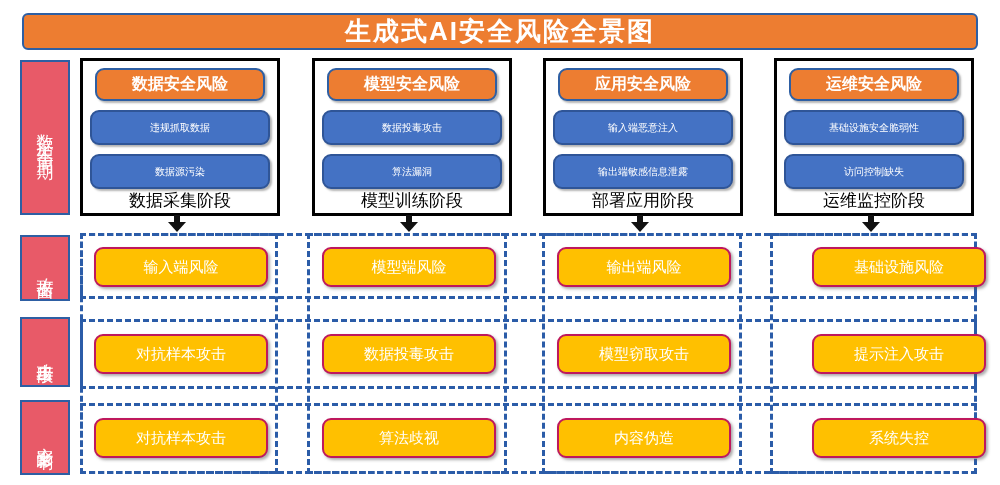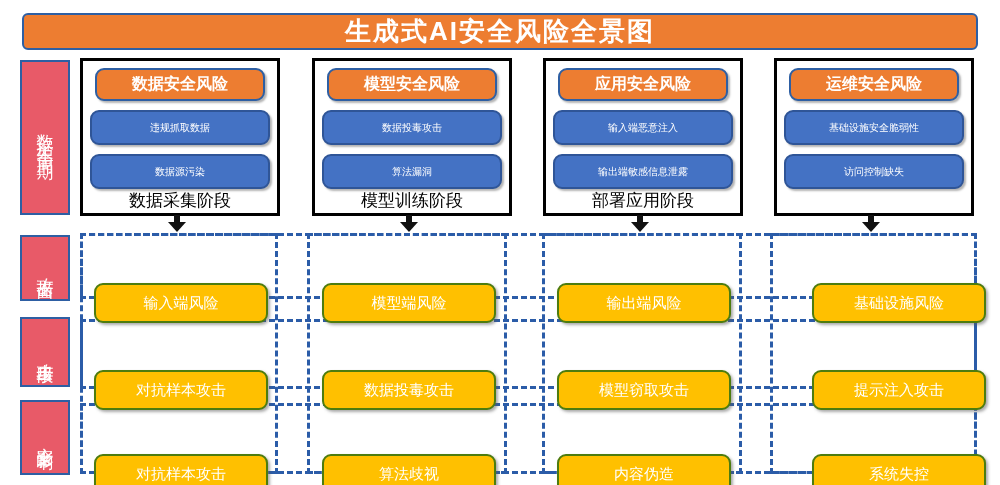--- a/index.html
+++ b/index.html
@@ -48,22 +48,22 @@
   .band-2{top:86px;height:64px;}
   .band-3{top:170px;height:65px;}
   .lane{position:absolute;top:0;height:235px;border:3px dashed #2B5CA8;}
   .lane-1{left:0;width:192px;}
   .lane-2{left:227px;width:194px;}
   .lane-3{left:462px;width:194px;}
   .lane-4{left:690px;width:201px;}
 
   
   .ybox{position:absolute;width:170px;height:36px;background:#FFC000;
-    border:2px solid #4d7c0f;border-radius:9px;display:flex;align-items:center;justify-content:center;
-    color:#ffffff;font-size:15px;box-shadow:2px 2px 3px rgba(90,90,90,.5);margin-top:36px;}
+    border:2px solid #be185d;border-radius:9px;display:flex;align-items:center;justify-content:center;
+    color:#ffffff;font-size:15px;box-shadow:2px 2px 3px rgba(90,90,90,.5);}
   .yc-0{left:14px;}.yc-1{left:242px;}.yc-2{left:477px;}.yc-3{left:732px;}
   .yr-0{top:14px;}.yr-1{top:101px;}.yr-2{top:185px;}
 </style>
 </head>
 <body>
 
 <div class="stage-canvas">
 
   <div class="banner">生成式AI安全风险全景图</div>
 
@@ -87,20 +87,21 @@
   <div class="col col-3">
     <div class="col-header">应用安全风险</div>
     <div class="col-risk">输入端恶意注入</div>
     <div class="col-risk">输出端敏感信息泄露</div>
     <div class="col-stage">部署应用阶段</div>
   </div>
   <div class="col col-4">
     <div class="col-header">运维安全风险</div>
     <div class="col-risk">基础设施安全脆弱性</div>
     <div class="col-risk">访问控制缺失</div>
+    <div class="col-stage">运维监控阶段</div>
   </div>
 
   <div class="down-arrow da-1">
       <div class="stem"></div>
       <div class="head"></div>
     </div>
   <div class="down-arrow da-2">
       <div class="stem"></div>
       <div class="head"></div>
     </div>

